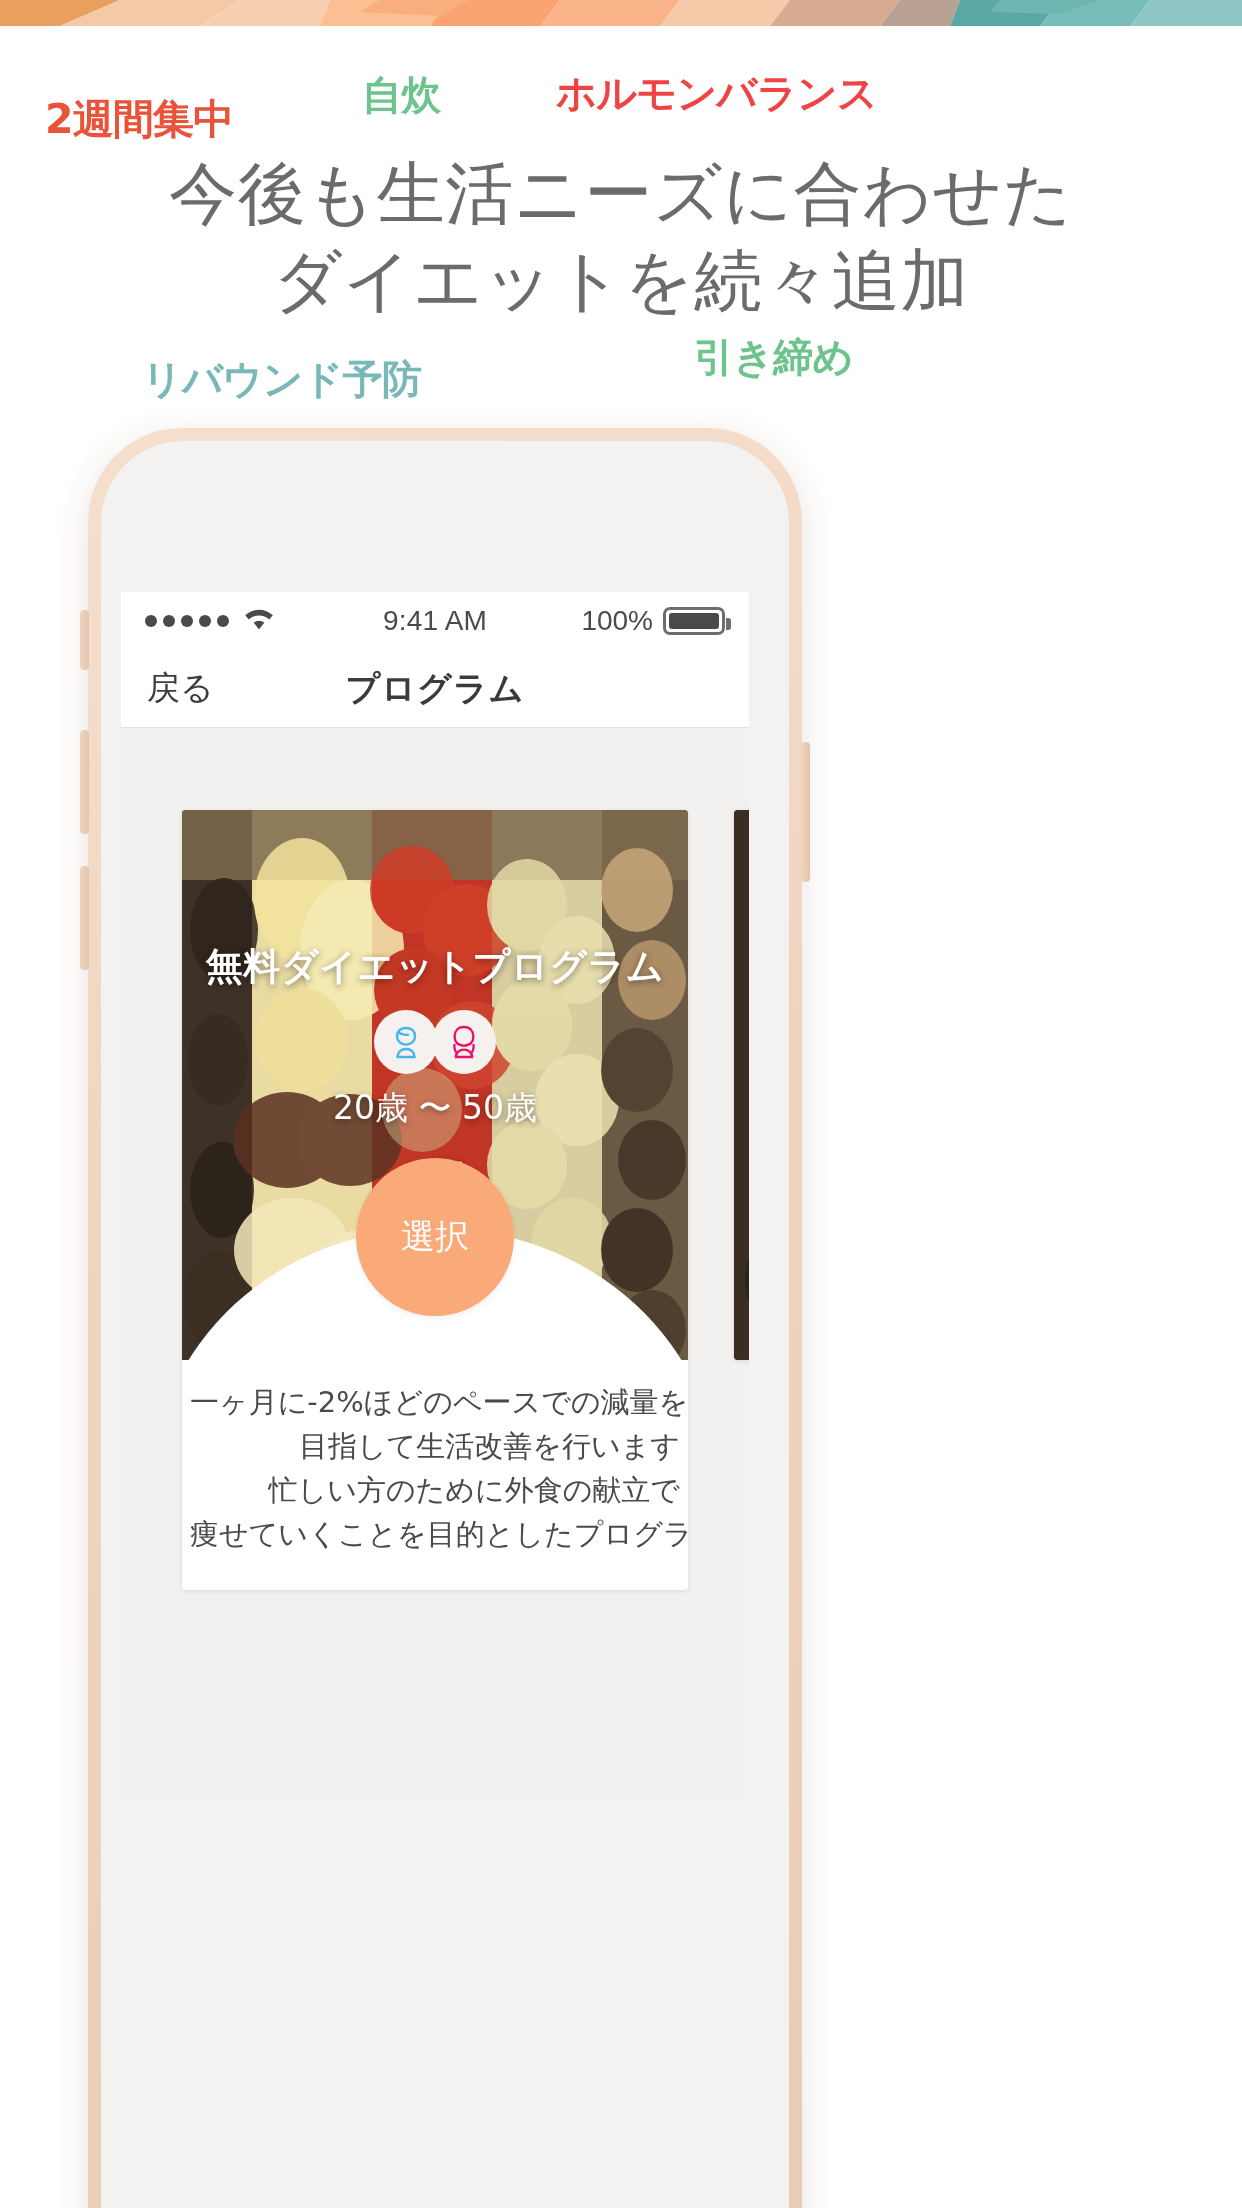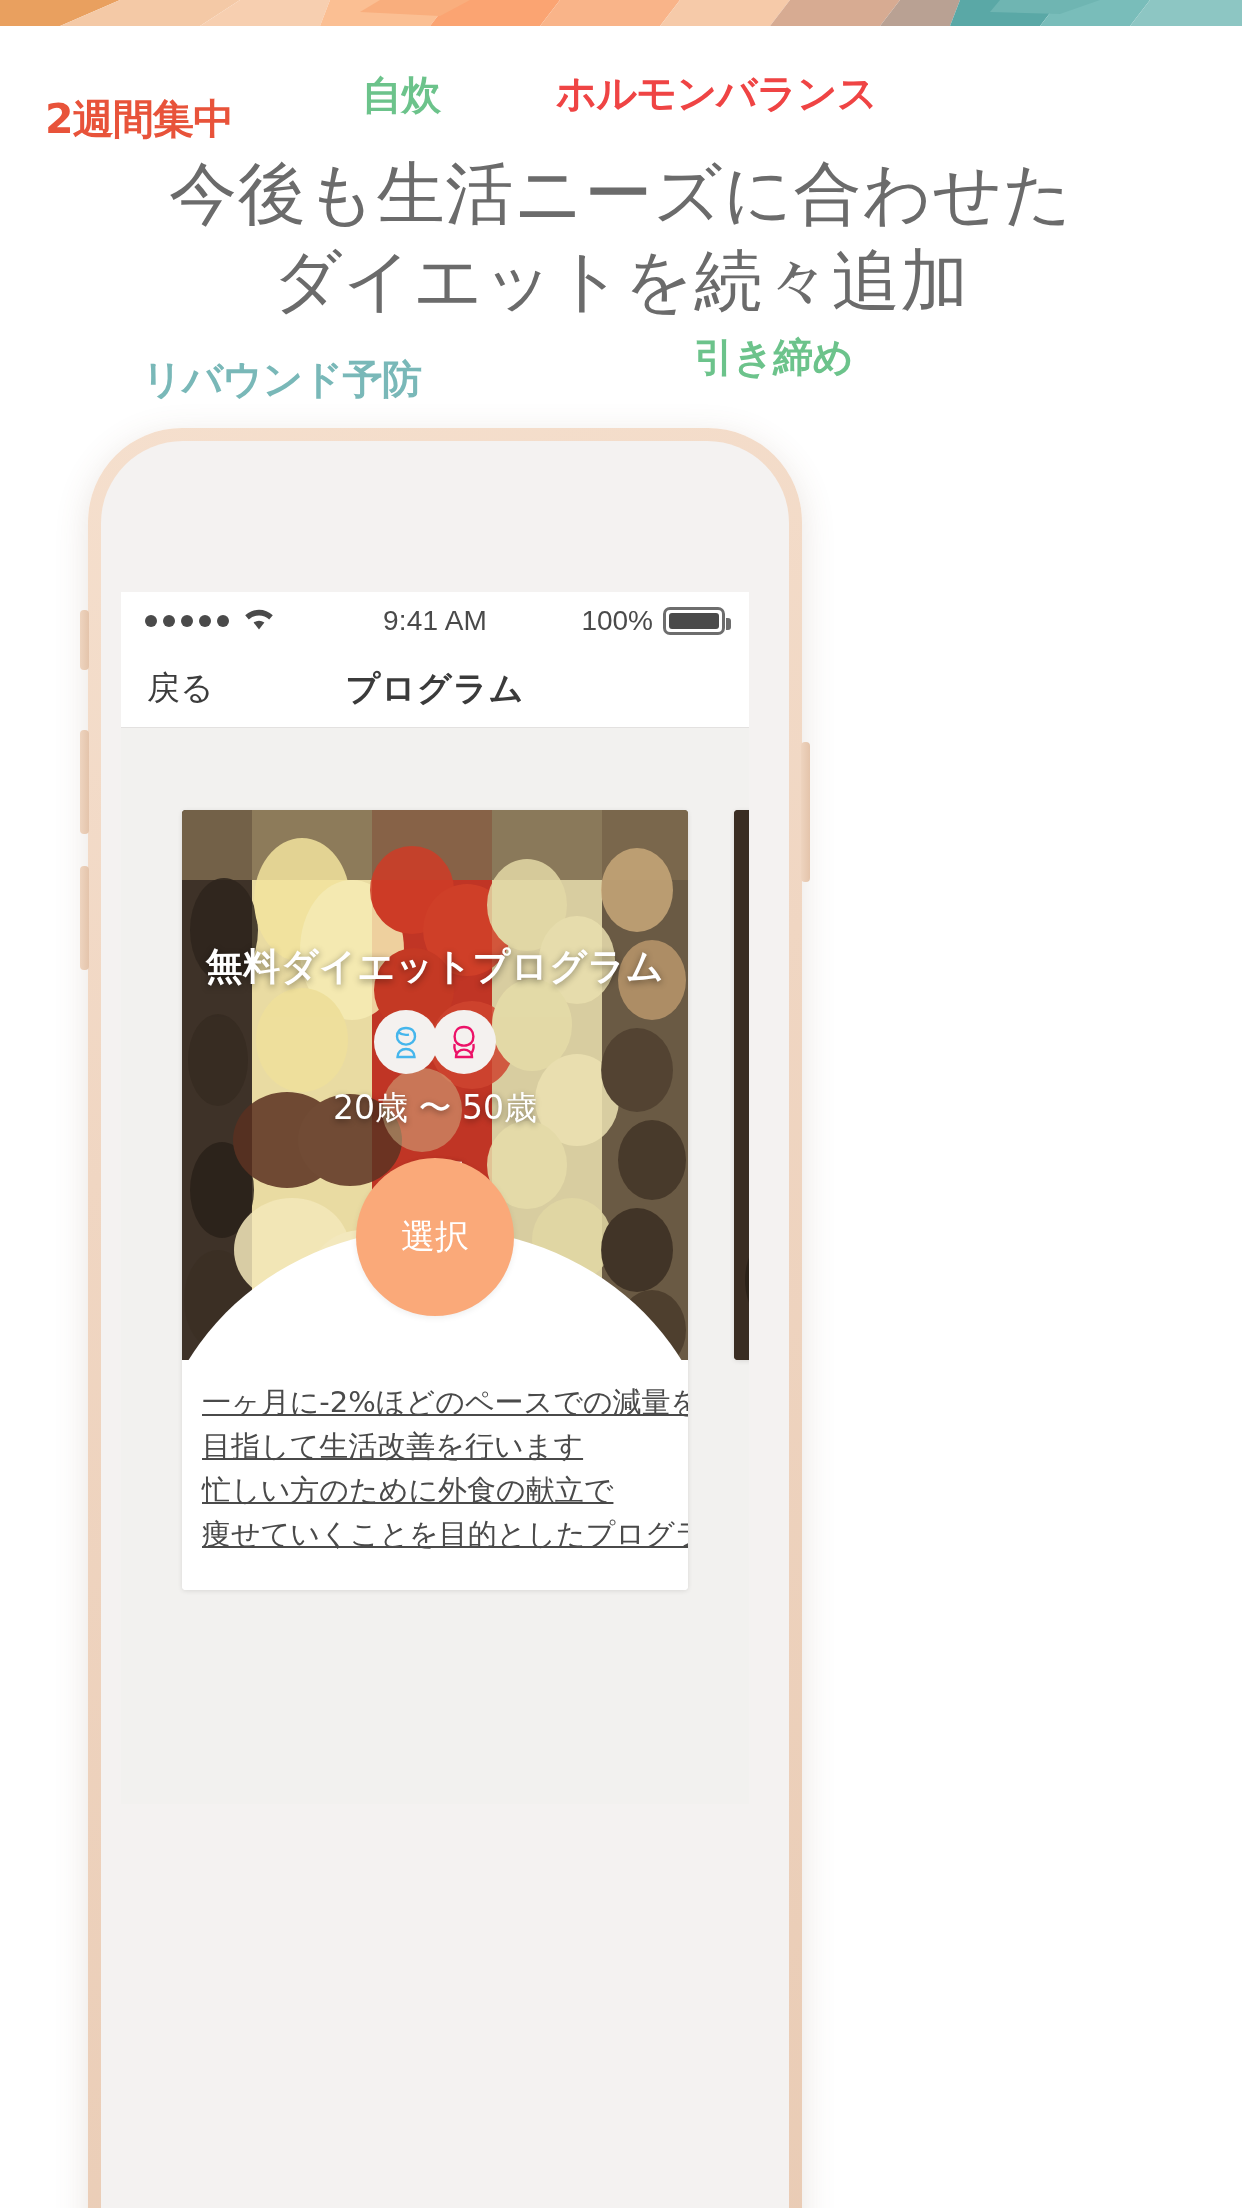--- a/index.html
+++ b/index.html
@@ -204,28 +204,27 @@
     background:#faa979;
     display:flex; align-items:center; justify-content:center;
     color:#ffffff; font-size:34px; font-weight:400;
     font-family:"DejaVu Sans", sans-serif;
     border:none; cursor:pointer;
     box-shadow: 0 2px 6px rgba(0,0,0,.07);
   }
 
   .card-desc {
     background:#ffffff;
-    padding: 20px 20px 34px;
-    text-align:left;
+    padding: 20px 8px 34px;
+    text-align:right;
     color:#4a4a4a;
     font-size:29px;
     line-height:1.52;
     font-family:"DejaVu Sans", sans-serif;
     font-weight:400;
-    text-decoration:underline;
   }
   .card-desc div { white-space:nowrap; }
 </style>
 </head>
 <body>
 
 <div id="root">
 
   <div class="poly-strip">
     <svg width="1242" height="26" viewBox="0 0 1242 26" preserveAspectRatio="none">

